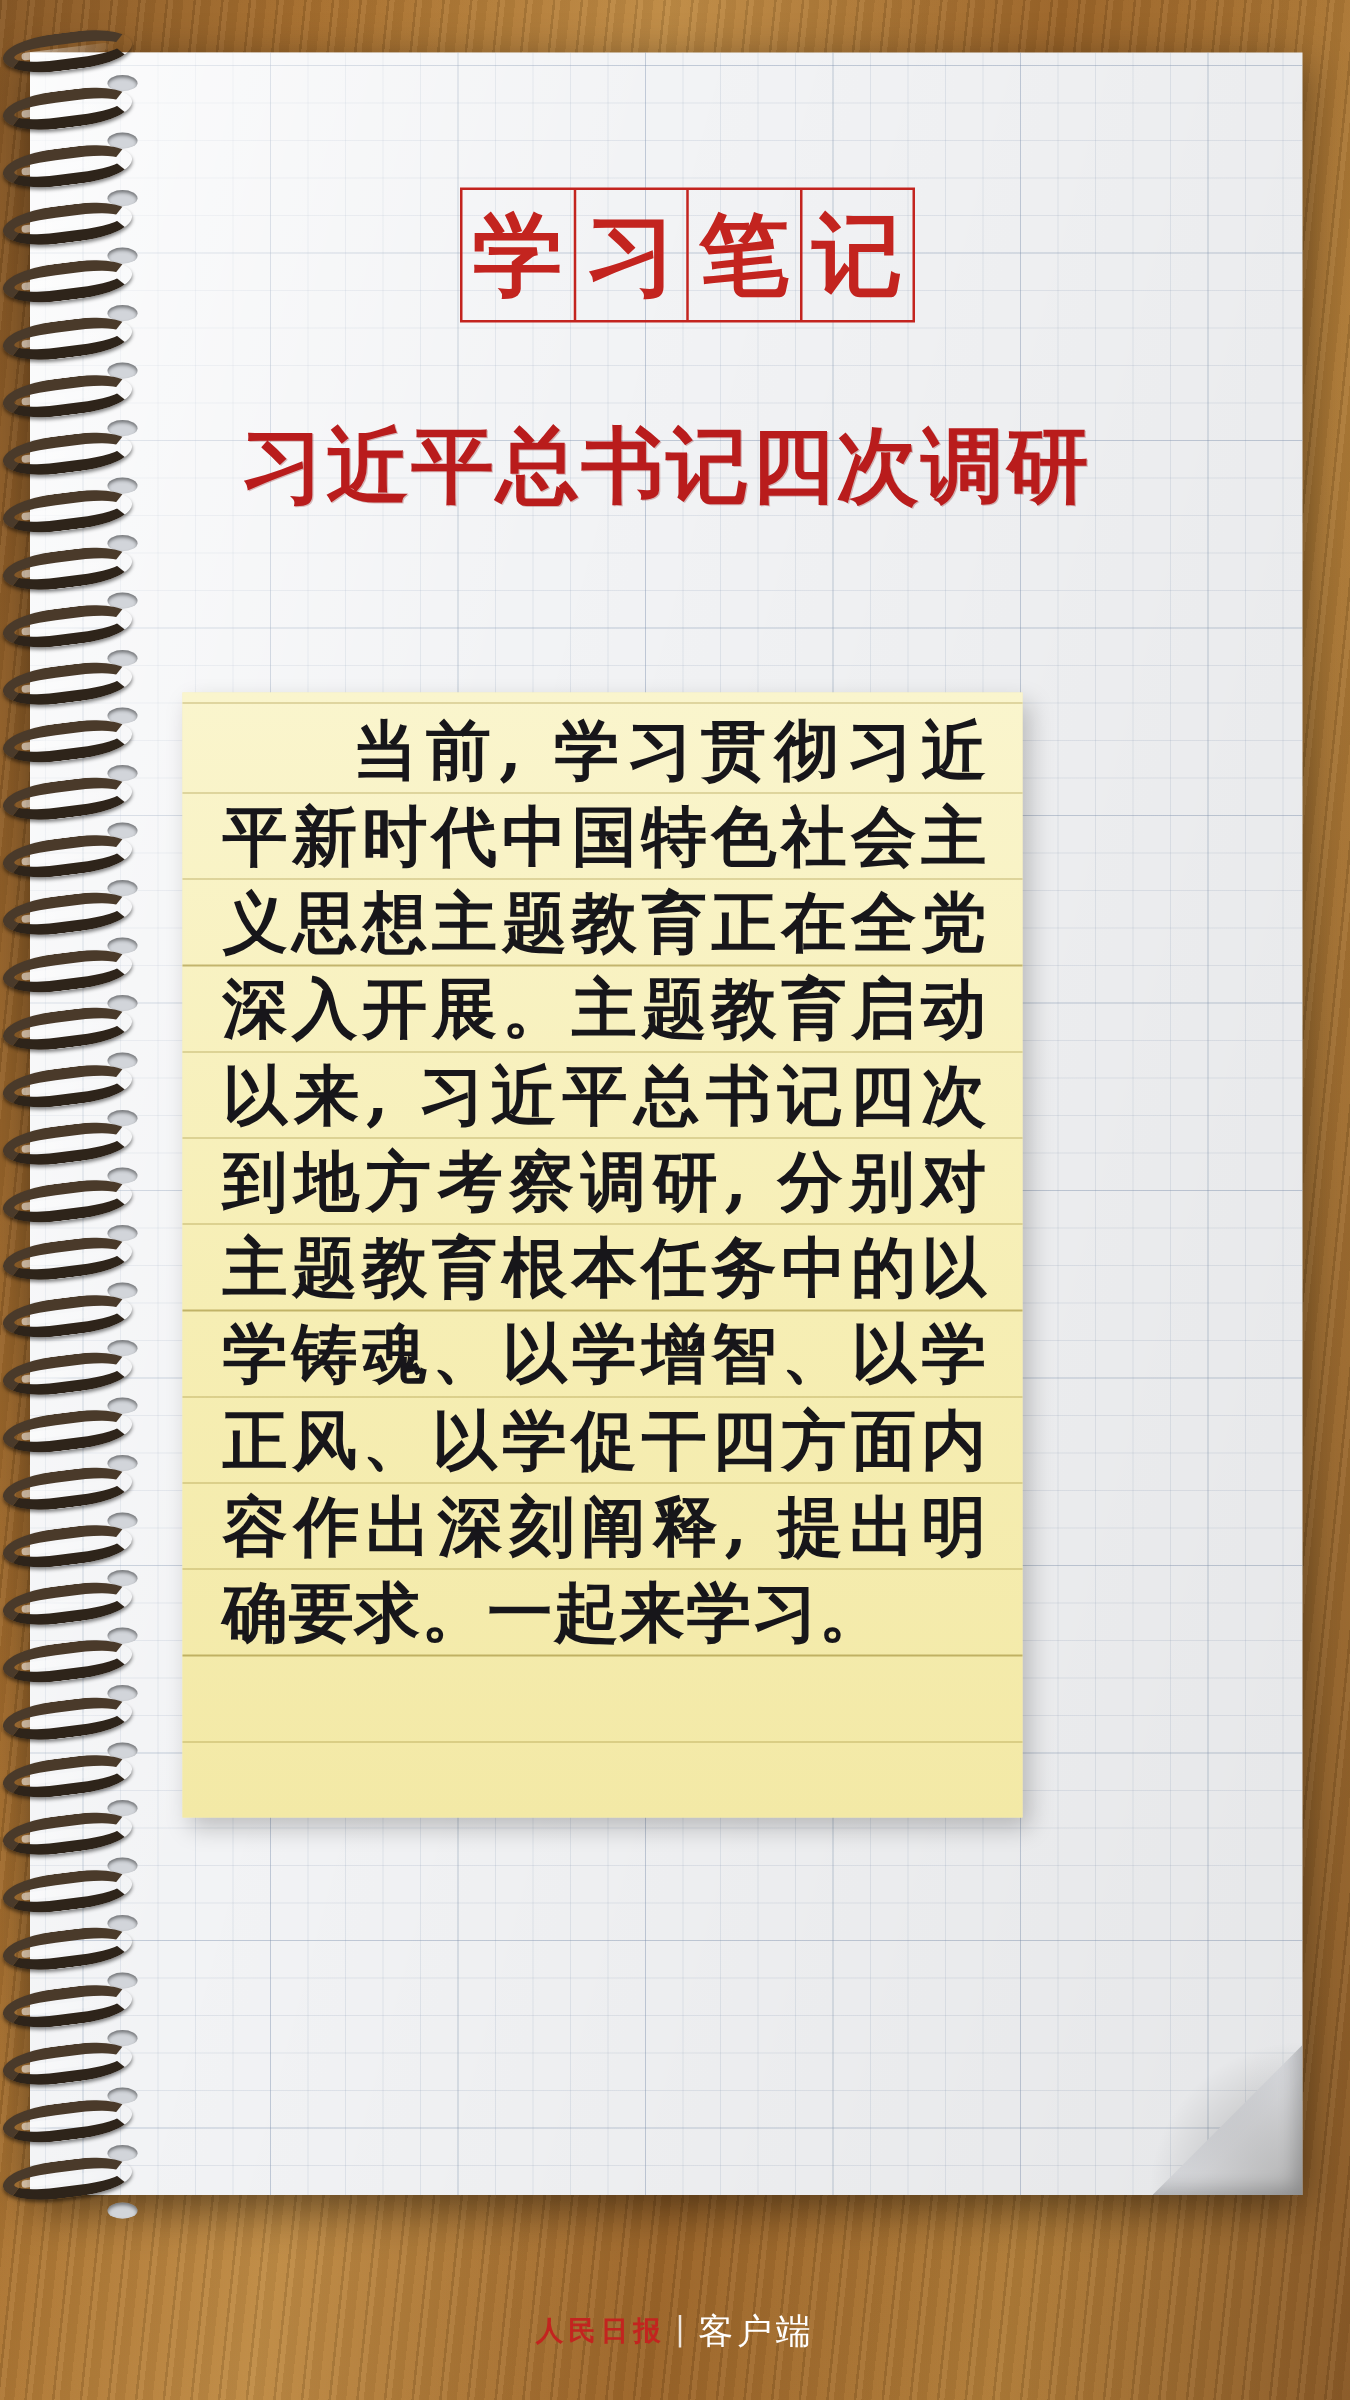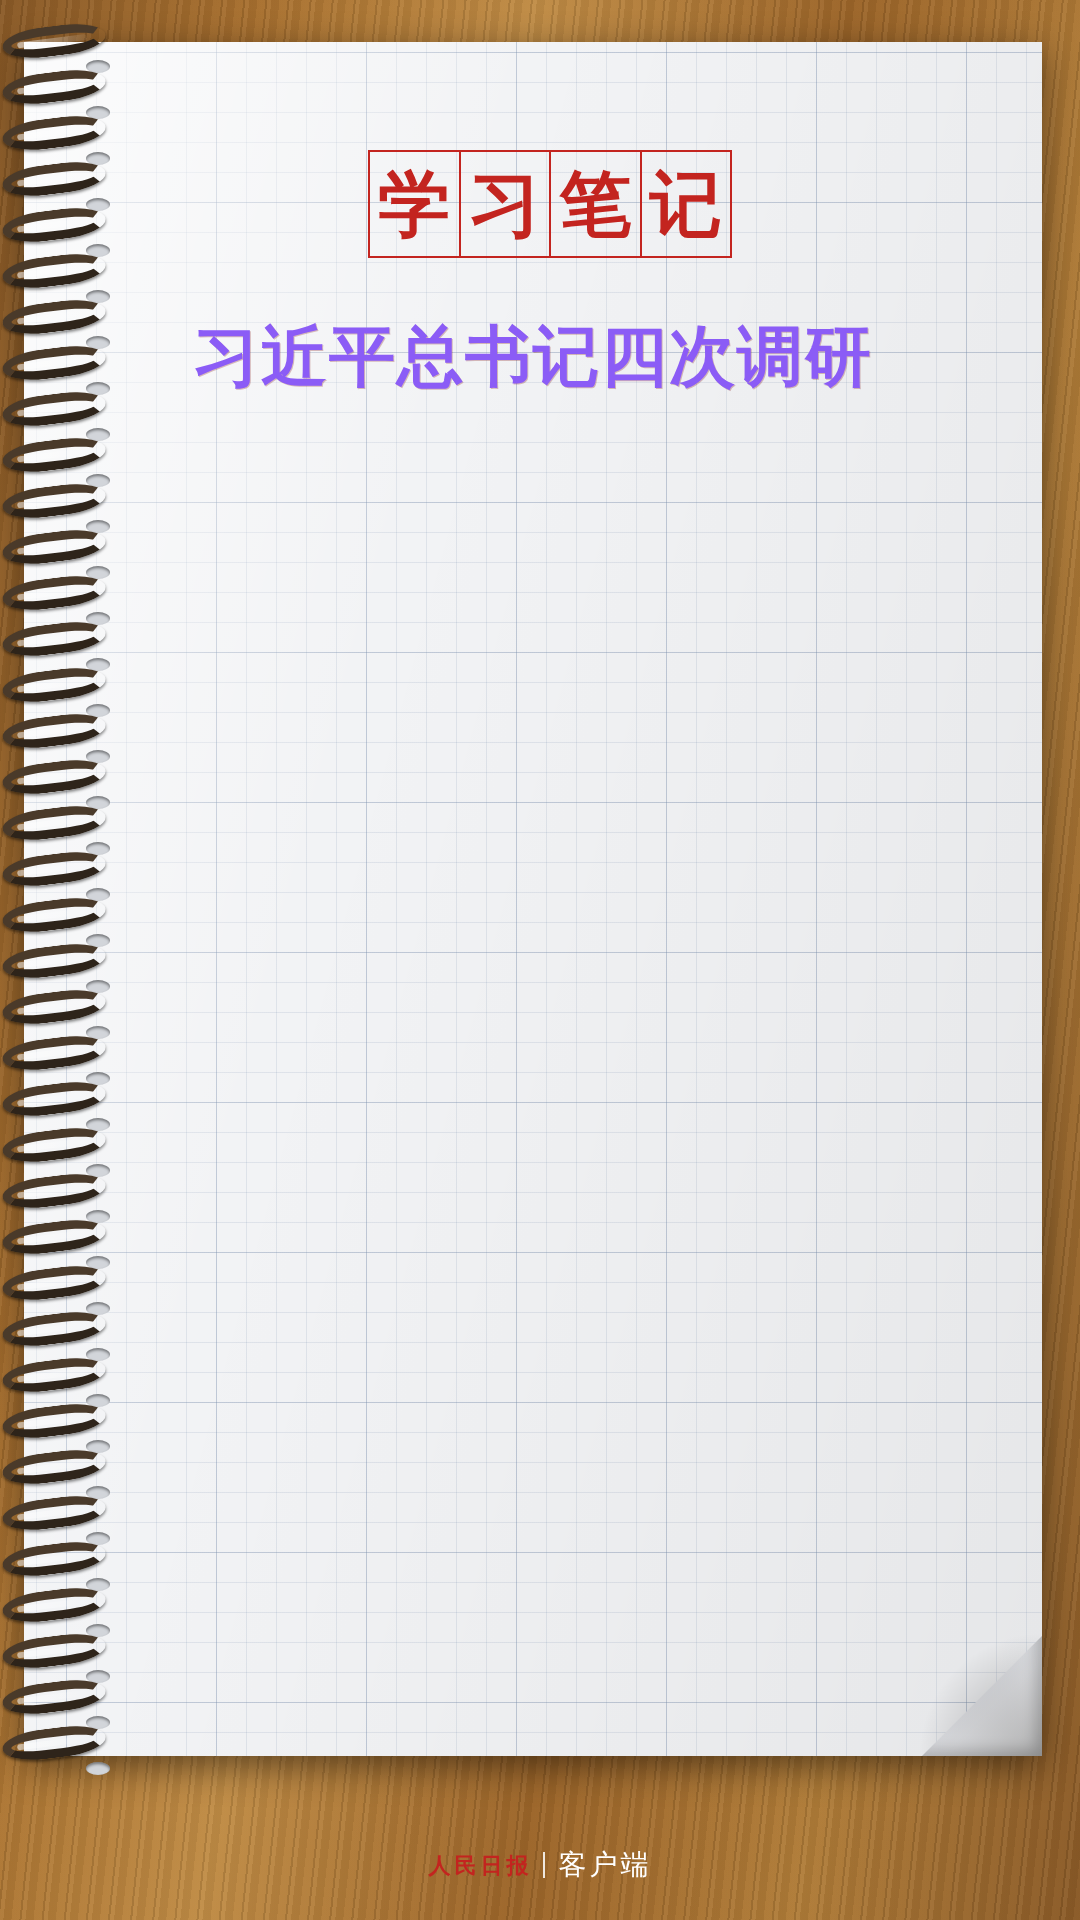--- a/index.html
+++ b/index.html
@@ -138,24 +138,24 @@
     font-size: 72px;
     font-weight: 700;
     line-height: 1;
     font-family: "DejaVu Serif", "Liberation Serif", serif;
   }
   #title-box .cell:last-child { border-right: none; }
 
   #headline {
     position: absolute;
     left: 60px;
-    top: 272px;
+    top: 288px;
     width: 898px;
     text-align: center;
-    color: #8b5cf6;
+    color: #b91c1c;
   }
   #headline .line {
     font-size: 66px;
     font-weight: 700;
     line-height: 1.28;
     letter-spacing: 2px;
     font-family: "DejaVu Serif", "Liberation Serif", serif;
     text-shadow: 1px 1px 0 rgba(120,0,0,0.25);
   }
 
@@ -246,20 +246,24 @@
       <div class="cell">学</div>
       <div class="cell">习</div>
       <div class="cell">笔</div>
       <div class="cell">记</div>
     </div>
 
     <div id="headline">
       <div class="line">习近平总书记四次调研</div>
     </div>
 
+    <div id="sticky">
+      <div id="sticky-lines"></div>
+      <div id="note-text">当前, 学习贯彻习近平新时代中国特色社会主义思想主题教育正在全党深入开展。主题教育启动以来, 习近平总书记四次到地方考察调研, 分别对主题教育根本任务中的以学铸魂、以学增智、以学正风、以学促干四方面内容作出深刻阐释, 提出明确要求。一起来学习。</div>
+    </div>
 
     <div id="corner-curl"></div>
     <div id="corner-shadow"></div>
   <div class="hole" style="top: 18px;"></div>
       <div class="hole" style="top: 64px;"></div>
       <div class="hole" style="top: 110px;"></div>
       <div class="hole" style="top: 156px;"></div>
       <div class="hole" style="top: 202px;"></div>
       <div class="hole" style="top: 248px;"></div>
       <div class="hole" style="top: 294px;"></div>

